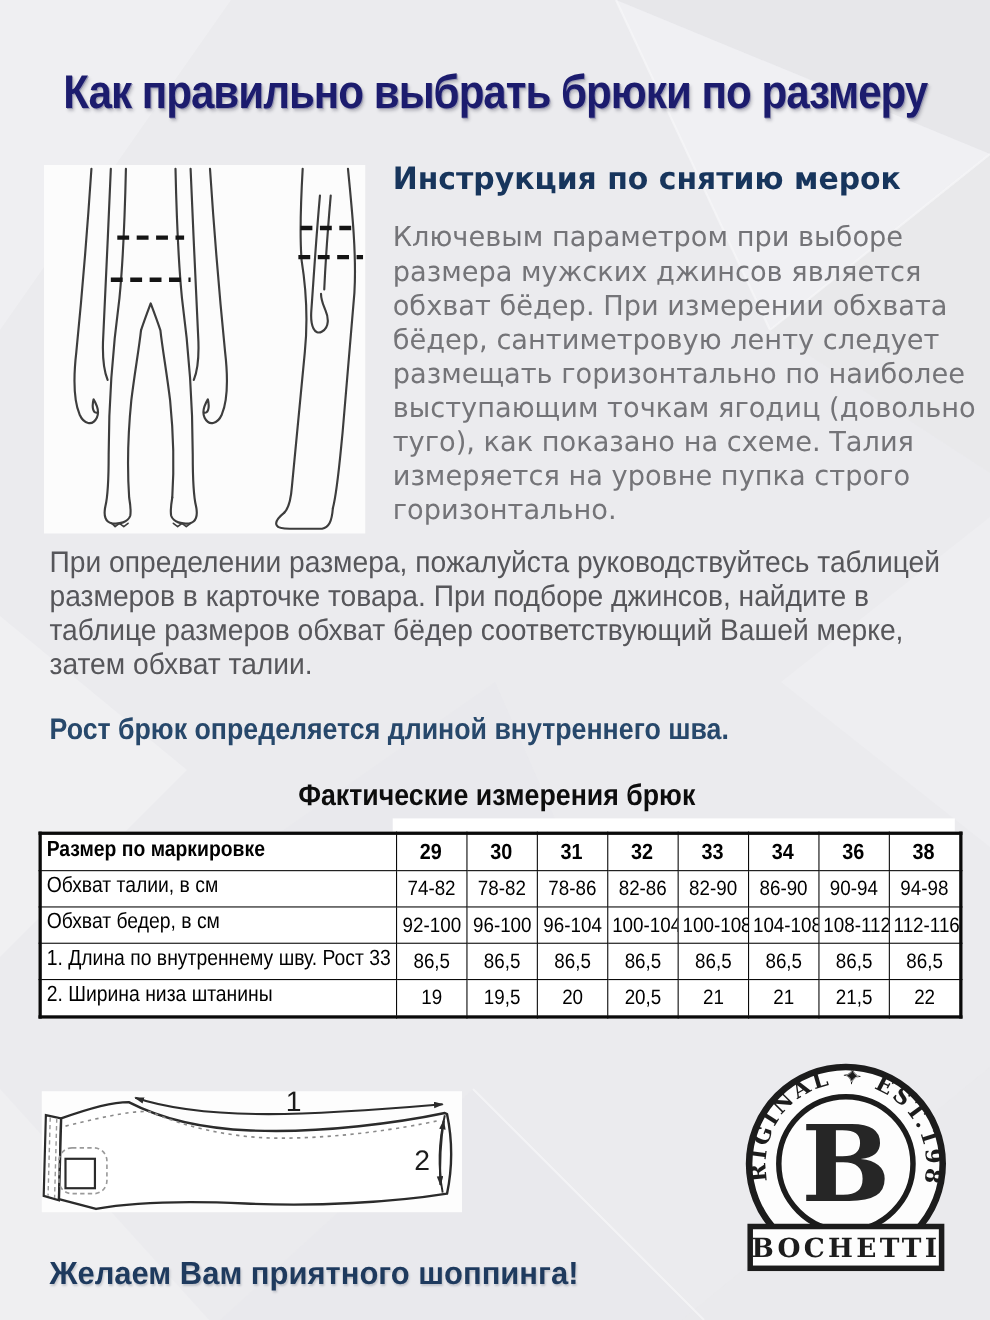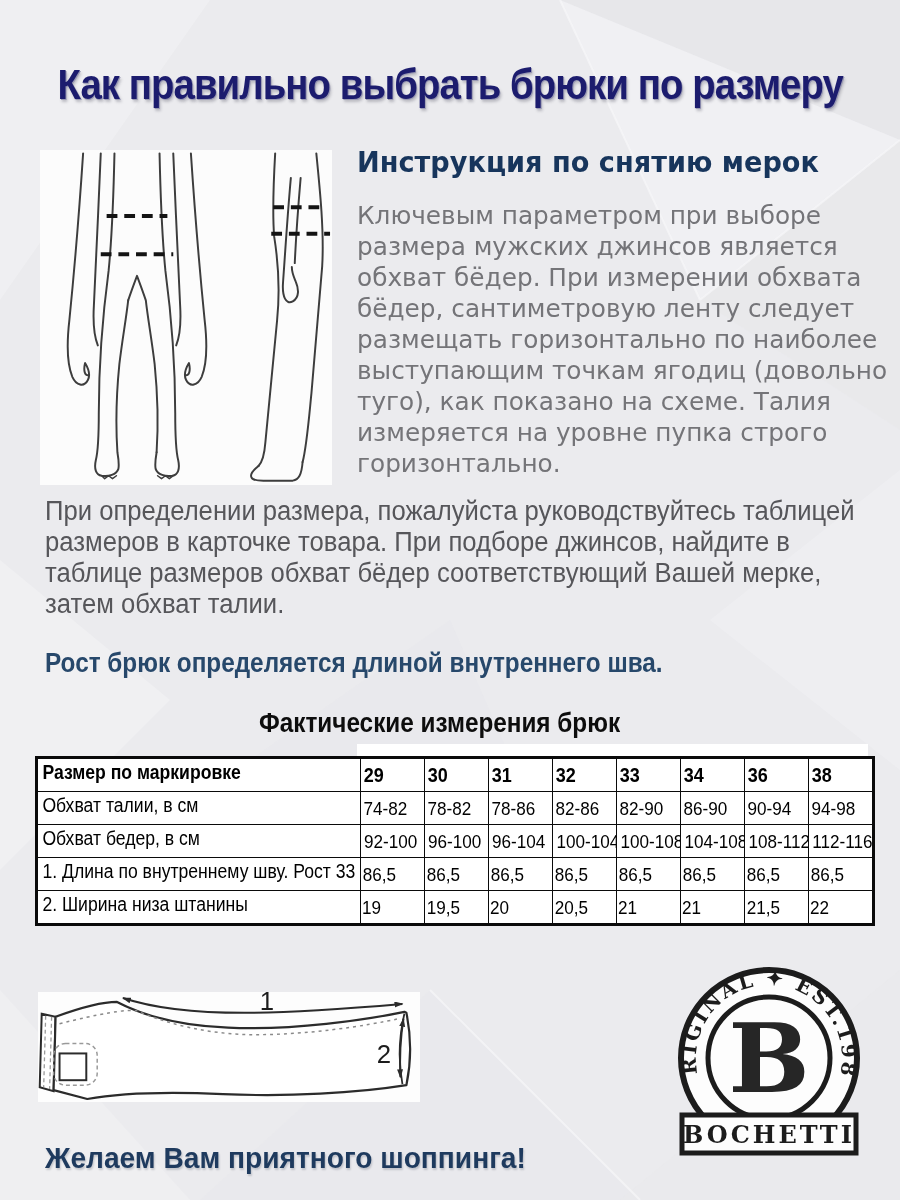--- a/index.html
+++ b/index.html
@@ -33,37 +33,37 @@
     transform:scaleX(.99);transform-origin:left;
   }
   .para2{
     left:45px;top:496px;width:872px;font-size:27px;line-height:31px;color:#56565a;
     transform:scaleX(.95);transform-origin:left;
   }
   .blue-note{
     left:45px;top:648px;font-weight:bold;font-size:27px;color:#27486b;white-space:nowrap;
     transform:scaleX(.90);transform-origin:left;
   }
-  .table-title-wrap{left:0;top:708px;width:880px;text-align:center;}
+  .table-title-wrap{left:12px;top:708px;width:880px;text-align:center;}
   .table-title{
     display:inline-block;font-weight:bold;font-size:27px;color:#0d0d0d;
     transform:scaleX(.9);white-space:nowrap;
   }
   .table-top-strip{left:357px;top:744px;width:511px;height:13px;background:#ffffff;}
 
   table.size-table{
     left:35px;top:756px;position:absolute;z-index:1;
     border-collapse:collapse;background:#fff;table-layout:fixed;width:833px;
     border:3px solid #0a0a0a;
   }
   table.size-table td,table.size-table th{
     border:1px solid #0a0a0a;padding:0;height:32px;overflow:hidden;
   }
   table.size-table .c0{width:322px;text-align:left;vertical-align:top;}
-  table.size-table .cv{width:63px;text-align:left;vertical-align:bottom;}
+  table.size-table .cv{width:63px;text-align:center;vertical-align:bottom;}
   .celll{
     display:inline-block;transform:scaleX(.88);transform-origin:left;
     white-space:nowrap;font-size:20px;padding:2px 0 0 5px;color:#000;
   }
   .hdr .celll{font-weight:bold;}
   .cellv{
     display:inline-block;transform:scaleX(.9);white-space:nowrap;
     font-size:19px;padding-bottom:4px;color:#000;
   }
   .hdr .cellv{font-weight:bold;font-size:20px;transform-origin:right;}

